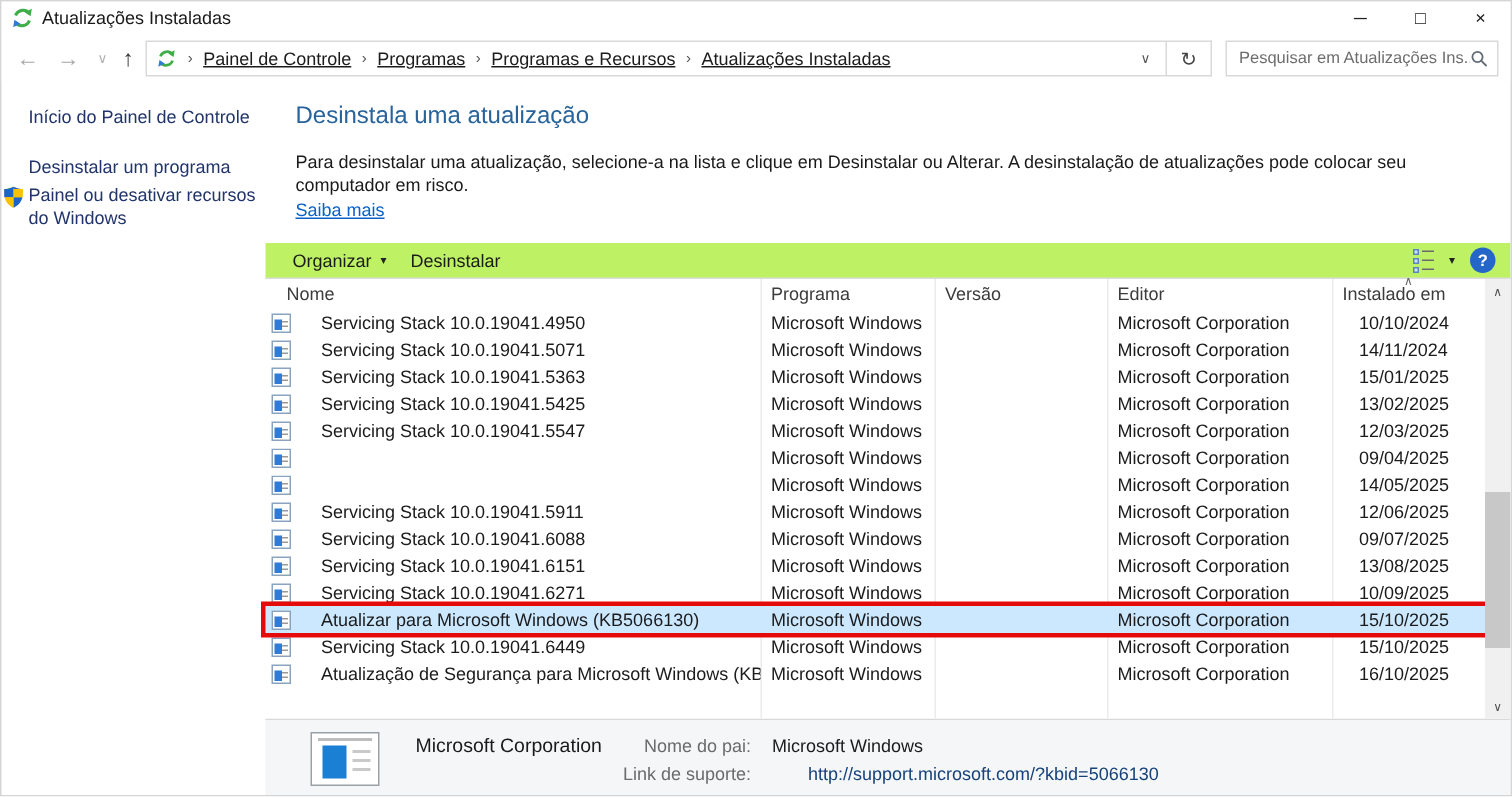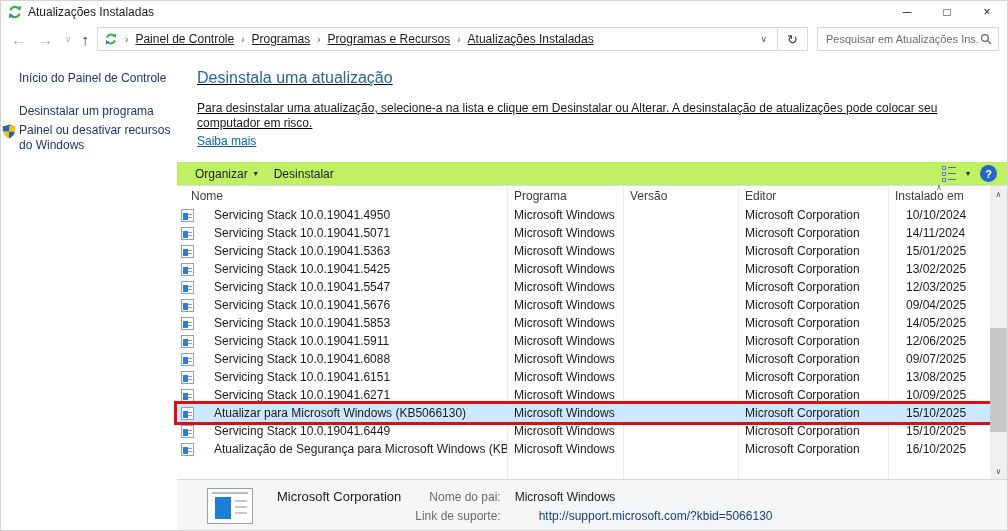--- a/index.html
+++ b/index.html
@@ -28,21 +28,21 @@
 
   
   .bodyrow { display: flex; height: 477px; }
   .sidebar { width: 176px; padding: 16px 6px 0 18px; flex-shrink: 0; }
   .side-link { font-size: 12px; color: #21346b; line-height: 15px; cursor: pointer; position: relative; }
   .side-link.m1 { margin-bottom: 18px; }
   .side-link.m2 { margin-bottom: 4px; }
   .shield { position: absolute; left: -17px; top: 1px; }
 
   .main { flex: 1; display: flex; flex-direction: column; min-width: 0; }
-  .page-header { padding: 14px 20px 0 20px; text-decoration: underline; }
+  .page-header { padding: 14px 20px 0 20px; }
   .page-title { font-size: 16px; font-weight: normal; color: #28649b; margin-bottom: 14px; }
   .page-desc { font-size: 12px; color: #1a1a1a; line-height: 15px; }
   .learn-more { font-size: 12px; color: #0a62c9; text-decoration: underline; cursor: pointer; display: inline-block; }
 
   
   .toolbar { margin-top: 13px; height: 25px; background: #bef264; border-bottom: 1px solid #dcdcdc; display: flex; align-items: center; padding: 0 10px; }
   .tool-btn { font-size: 12px; color: #1b1b1b; padding: 3px 8px; display: flex; align-items: center; gap: 6px; cursor: default; }
   .tool-btn .dd { font-size: 8px; color: #222; }
   .toolbar-right { margin-left: auto; display: flex; align-items: center; gap: 10px; }
   .view-icon { display: inline-flex; flex-direction: column; gap: 2px; }
@@ -266,31 +266,29 @@
                 <span>Servicing Stack 10.0.19041.5547</span>
               </div>
               <div class="c prog">Microsoft Windows</div>
               <div class="c ver"></div>
               <div class="c pub">Microsoft Corporation</div>
               <div class="c date">12/03/2025</div>
             </div>
             <div class="trow">
               <div class="c name">
                 <span class="upd-icon"></span>
-                <span>Servicing Stack 10.0.19041.5676</span>
               </div>
               <div class="c prog">Microsoft Windows</div>
               <div class="c ver"></div>
               <div class="c pub">Microsoft Corporation</div>
               <div class="c date">09/04/2025</div>
             </div>
             <div class="trow">
               <div class="c name">
                 <span class="upd-icon"></span>
-                <span>Servicing Stack 10.0.19041.5853</span>
               </div>
               <div class="c prog">Microsoft Windows</div>
               <div class="c ver"></div>
               <div class="c pub">Microsoft Corporation</div>
               <div class="c date">14/05/2025</div>
             </div>
             <div class="trow">
               <div class="c name">
                 <span class="upd-icon"></span>
                 <span>Servicing Stack 10.0.19041.5911</span>

